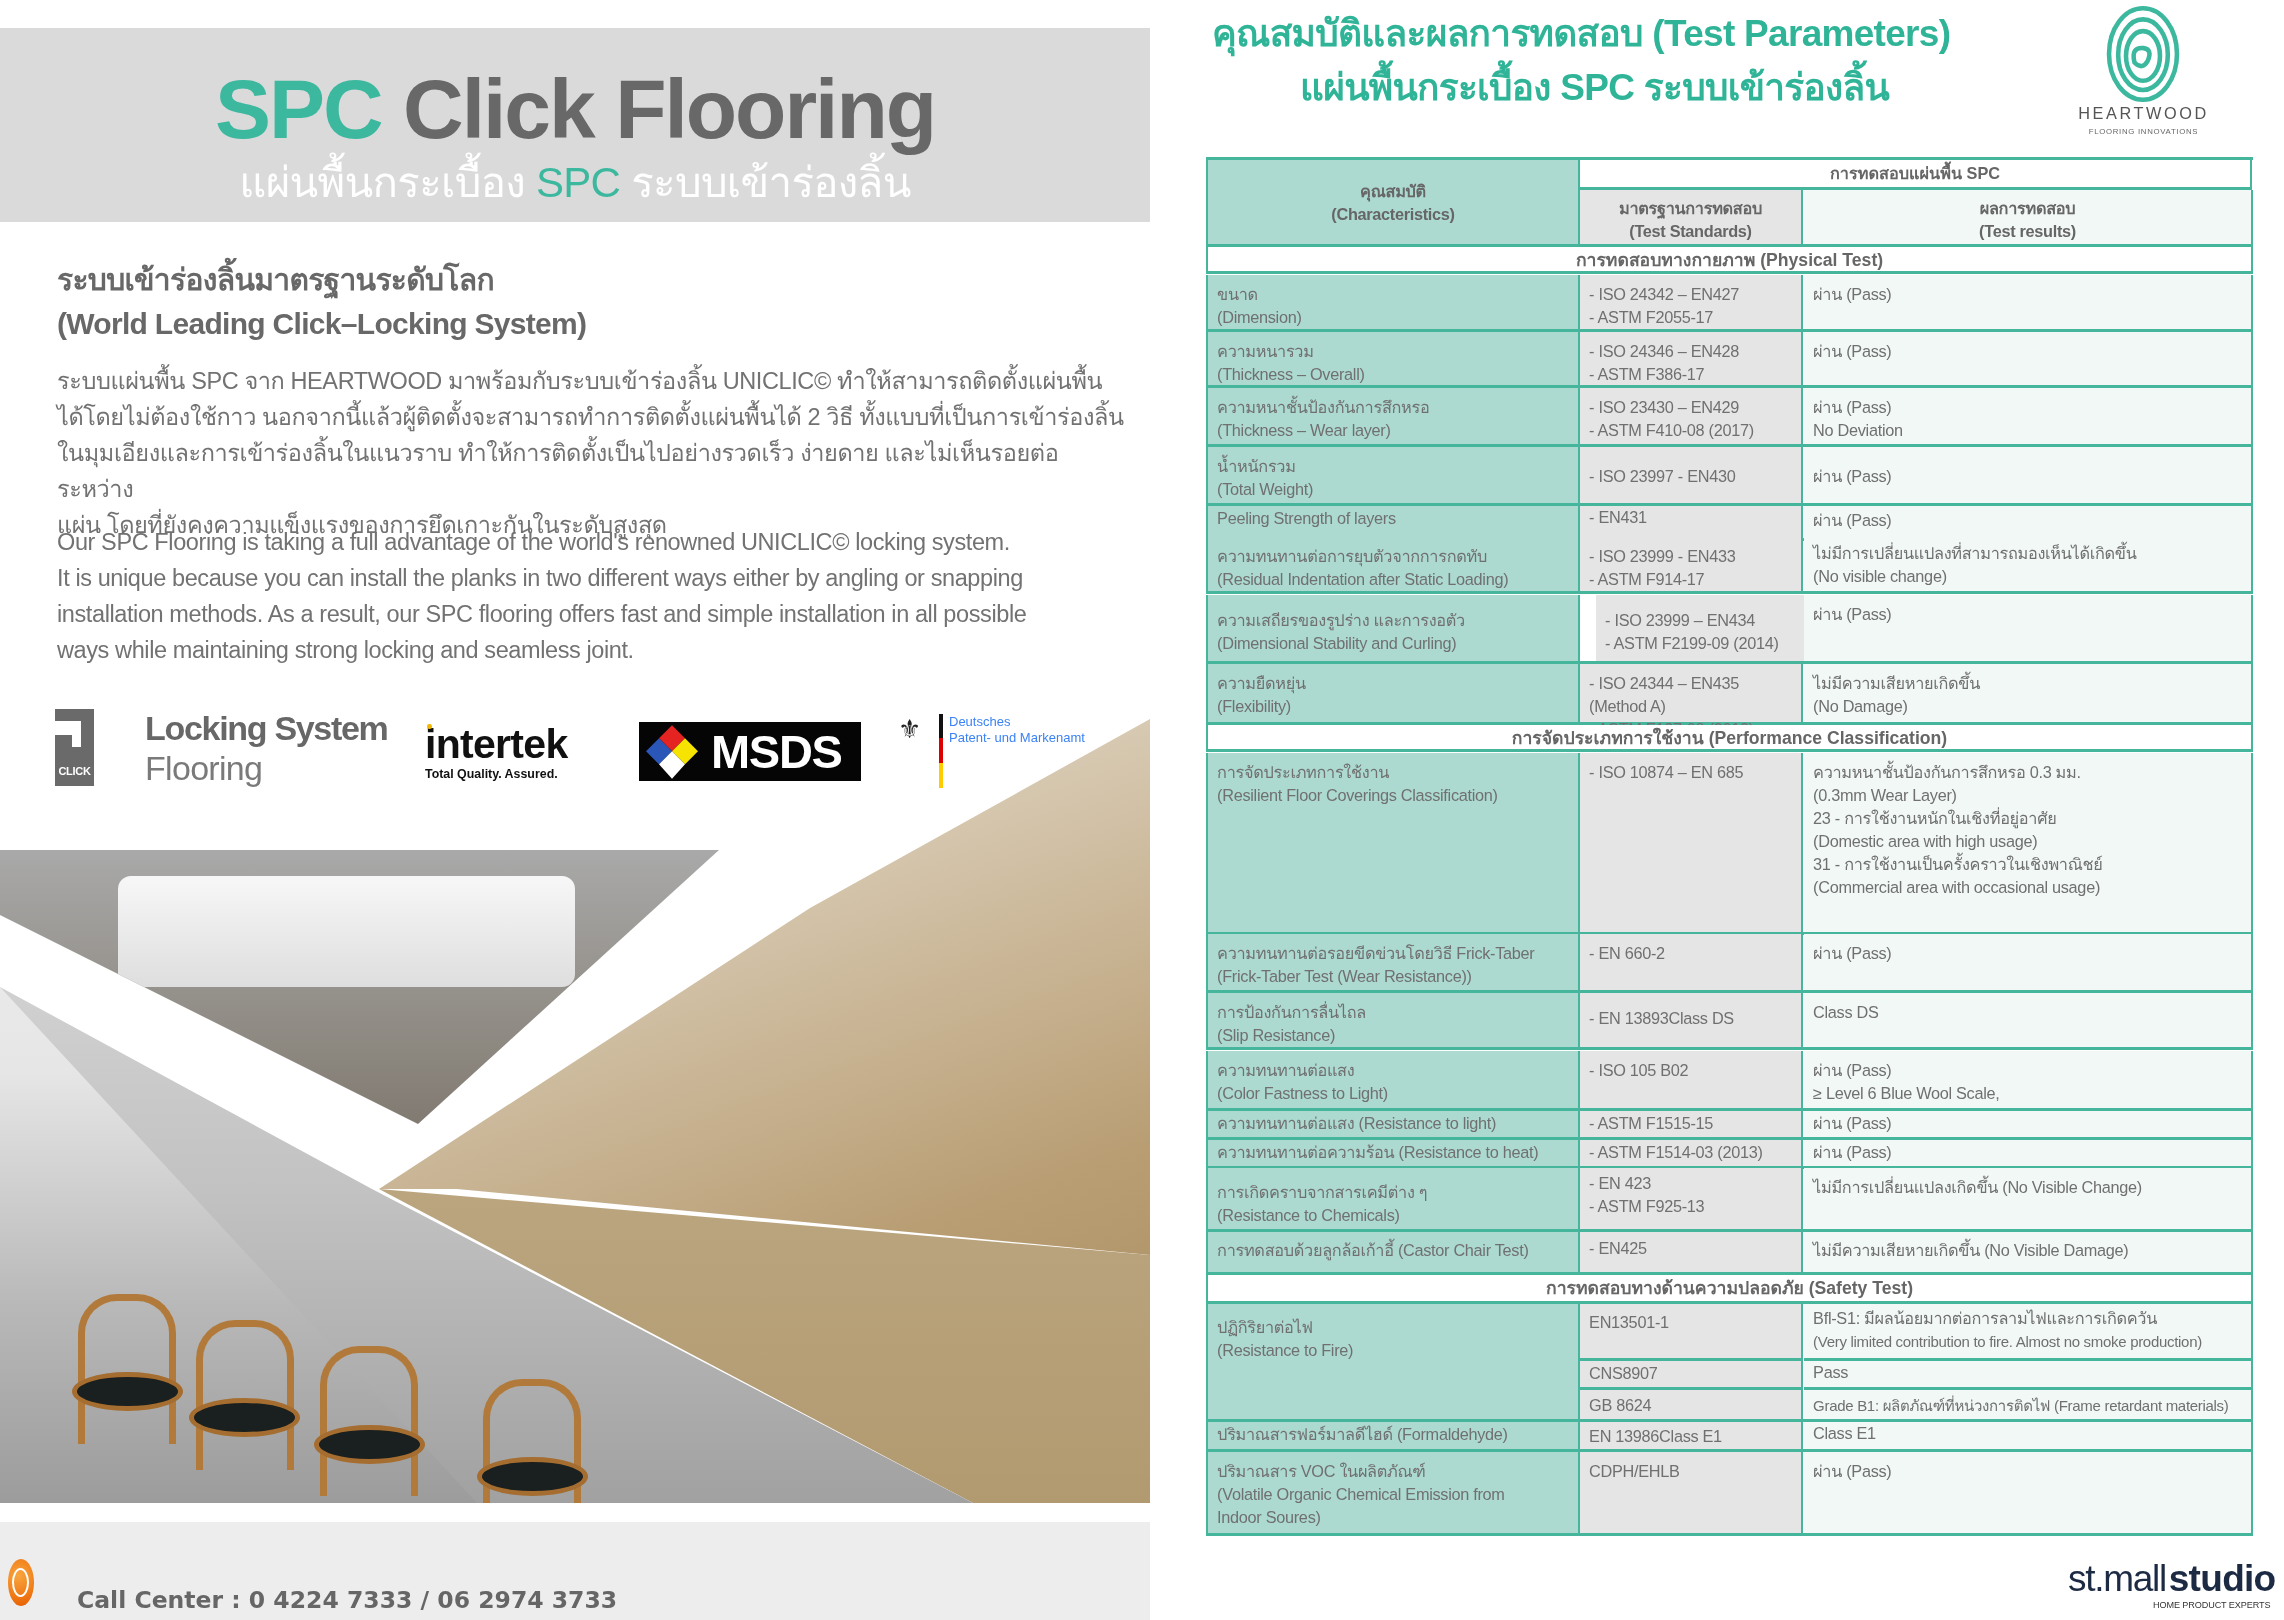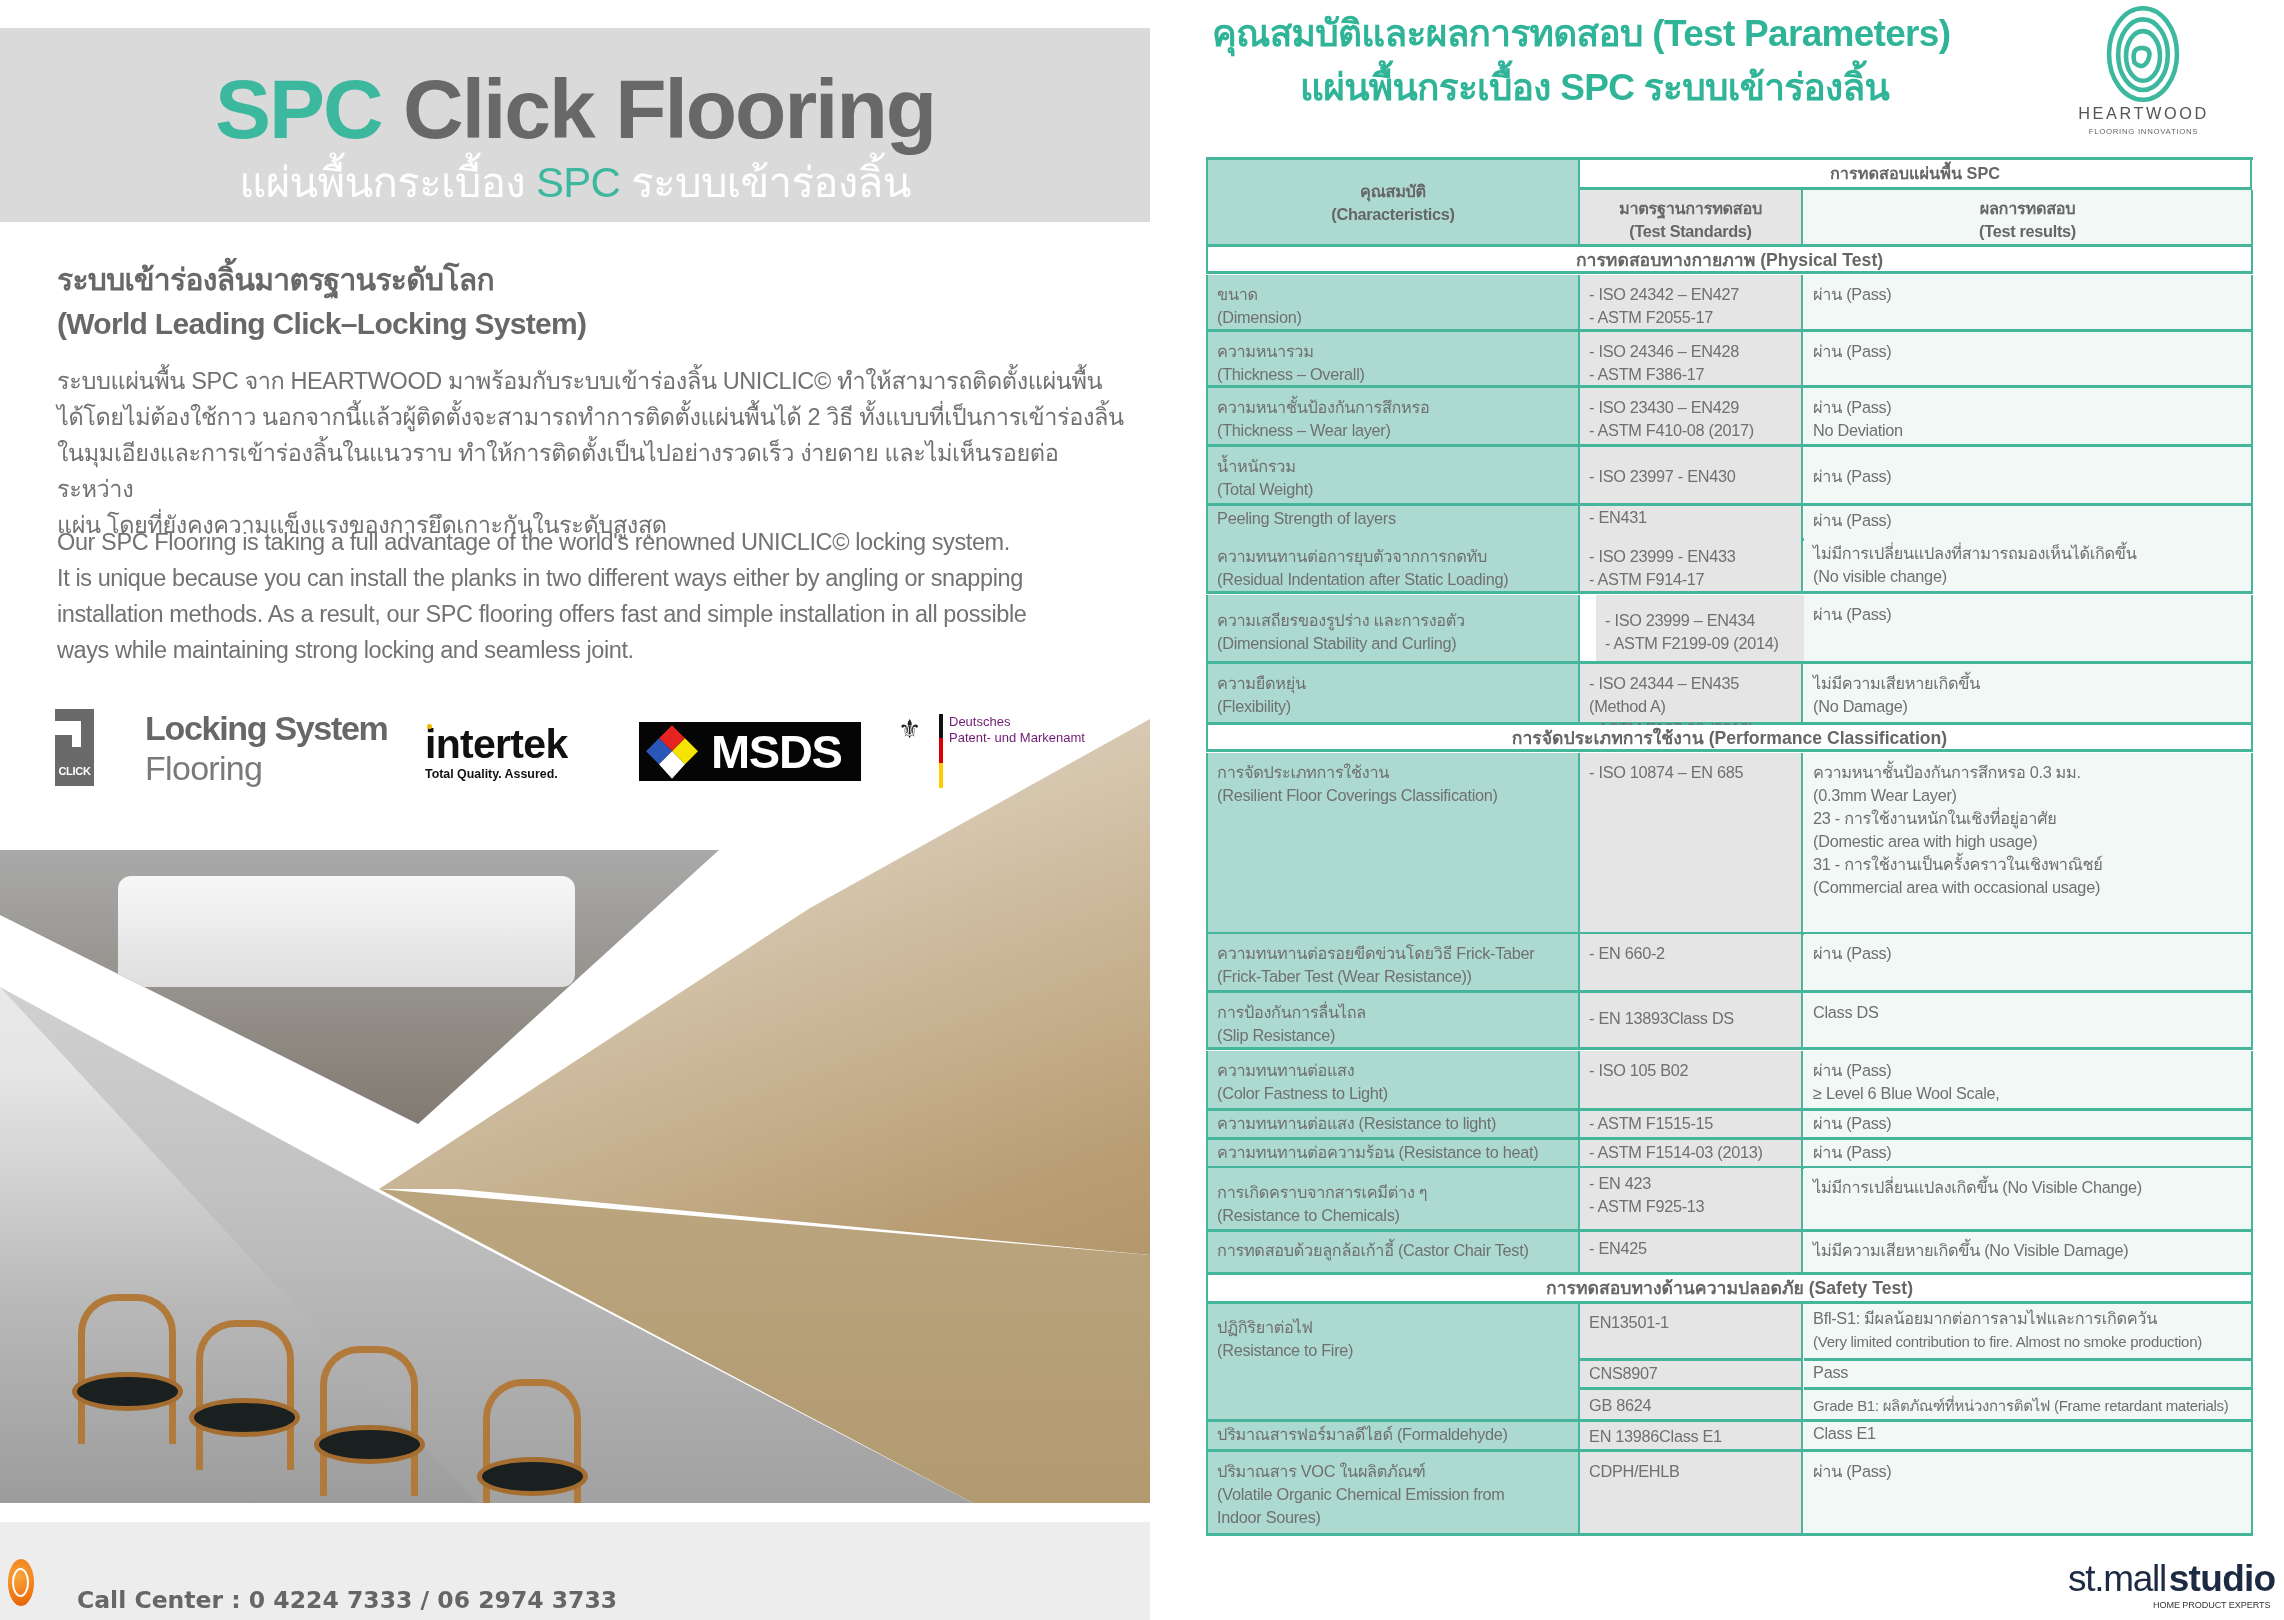--- a/index.html
+++ b/index.html
@@ -29,21 +29,21 @@
   .lock-sub { position: absolute; left: 145px; top: 56px; font-size: 34px; color: #7a7a7a; letter-spacing: -0.7px; }
   .intertek { position: absolute; left: 425px; top: 31px; font-size: 41px; color: #111; font-weight: 700; letter-spacing: -0.7px; line-height: 1; }
   .intertek-dot { position: absolute; left: 427px; top: 31px; width: 4.6px; height: 4.6px; border-radius: 50%; background: #f2b800; }
   .intertek-tag { position: absolute; left: 425px; top: 74px; font-size: 12.4px; font-weight: 700; color: #111; }
   .msds { position: absolute; left: 639px; top: 29px; width: 222px; height: 59px; background: #050505; }
   .msds .dia { position: absolute; left: 6.5px; top: 2.6px; width: 52px; height: 54px; }
   .msds .txt { position: absolute; left: 72px; top: 5.2px; font-size: 47px; font-weight: 700; color: #fff; letter-spacing: -1.3px; line-height: 50px; }
   .dpma { position: absolute; left: 898px; top: 18.3px; }
   .dpma .eagle { position: absolute; left: 0; top: 2.6px; font-size: 26px; color: #222; }
   .dpma .flag { position: absolute; left: 41px; top: 2.6px; width: 3.9px; height: 74px; background: linear-gradient(#111 0 33%, #dd0000 33% 66%, #ffcc00 66% 100%); }
-  .dpma .t { position: absolute; left: 51px; top: 2.6px; font-size: 13px; color: #701a75; line-height: 16.3px; white-space: nowrap; }
+  .dpma .t { position: absolute; left: 51px; top: 2.6px; font-size: 13px; color: #3b82f6; line-height: 16.3px; white-space: nowrap; }
 
   .collage { position: absolute; left: 0; top: 719px; width: 1150px; height: 784px; overflow: hidden; }
   .ph { position: absolute; }
   .ph1 { left: 0; top: 131px; width: 1150px; height: 653px; background: linear-gradient(180deg, #a9a9a9 0%, #8d8880 30%, #6f655c 60%, #5d5650 100%);
          clip-path: polygon(0 0, 719px 0, 418px 274px, 0 65px); }
   .ph1 .sofa { position: absolute; left: 118px; top: 26px; width: 457px; height: 111px; background: linear-gradient(#f7f7f7, #dedede); border-radius: 13px; }
   .ph2 { left: 0; top: 0; width: 1150px; height: 784px; background: linear-gradient(160deg, #ece7de 0%, #d7c9b2 35%, #b99e74 70%, #a5885c 100%);
          clip-path: polygon(810px 189px, 1150px 0, 1150px 536px, 457px 470px, 379px 470px); }
   .ph2b { left: 0; top: 0; width: 1150px; height: 784px; background: linear-gradient(180deg, #c7b696 0%, #b29a70 100%);
          clip-path: polygon(379px 470px, 1150px 536px, 1150px 784px, 973px 784px); }

